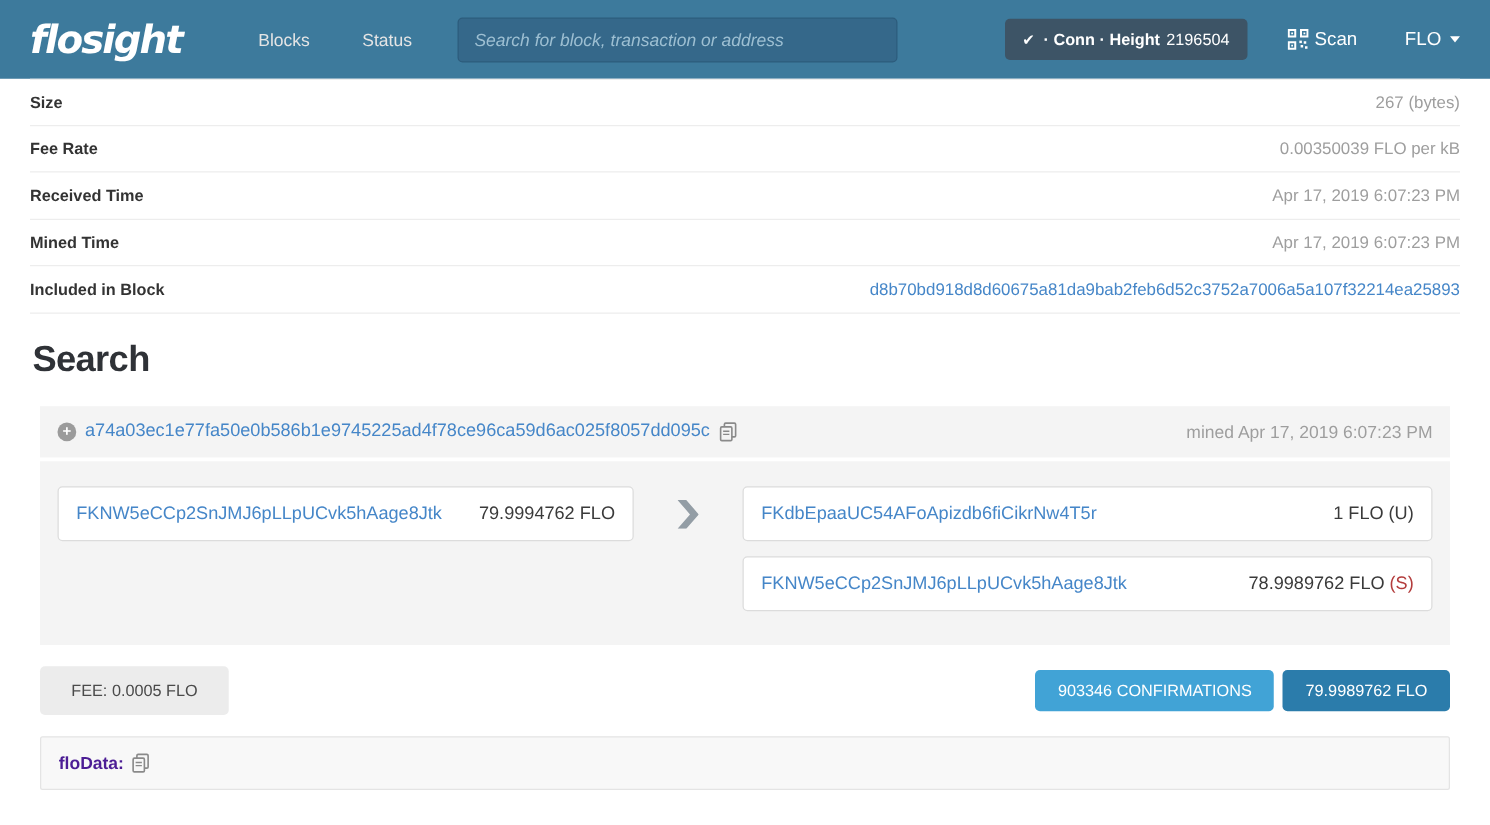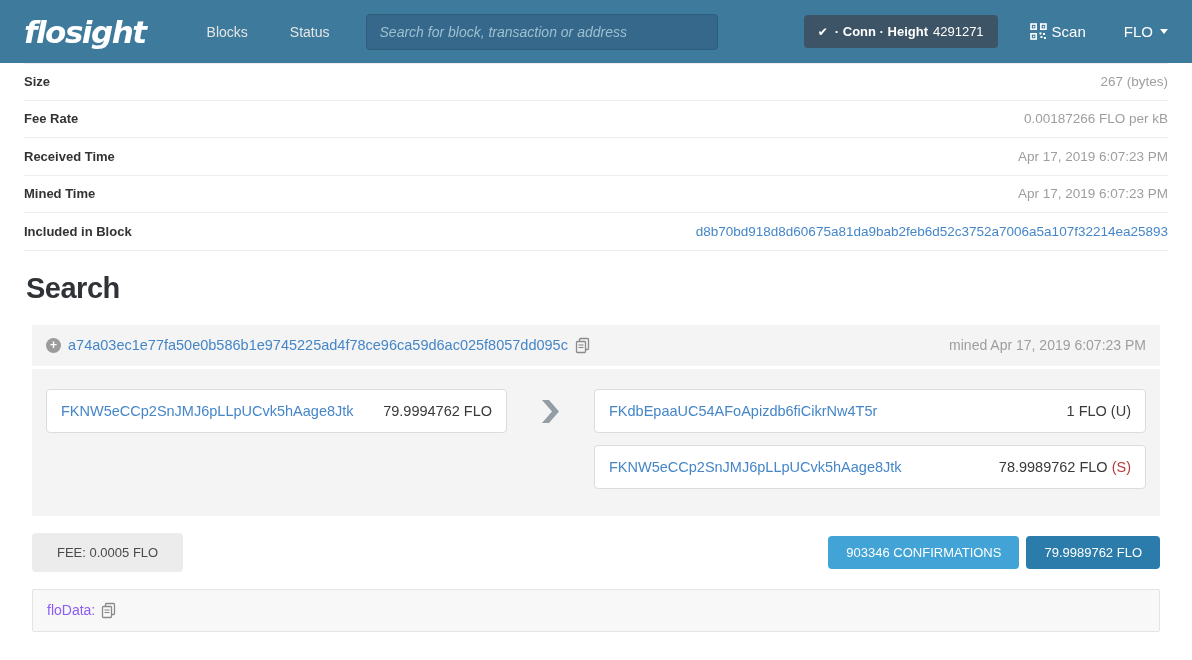--- a/index.html
+++ b/index.html
@@ -117,38 +117,38 @@
   }
   .btn-conf { background: #41a3d6; }
   .btn-total { background: #2b7cab; }
 
   
   .flodata-box {
     margin: 17px 8px 0; background: #f8f8f8; border: 1px solid #e4e4e4;
     border-radius: 2px; padding: 12px 14px; font-size: 14px;
     display: flex; align-items: center; gap: 6px;
   }
-  .flodata-label { font-weight: normal; color: #8b5cf6; }
+  .flodata-label { font-weight: bold; color: #4c1d95; }
   .flodata-text { color: #9e9e9e; }
 </style>
 </head>
 <body>
 
 <div class="navbar">
   <div class="brand">flosight</div>
   <div class="nav-link">Blocks</div>
   <div class="nav-link">Status</div>
   <div class="search-wrap">
     <input class="search-input" type="text" placeholder="Search for block, transaction or address" style="">
   </div>
   <div class="nav-right">
     <div class="status-badge">
       <span class="check">✔</span>
       <span class="bold">· Conn · Height</span>
-      <span class="height-val">4291271</span>
+      <span class="height-val">2196504</span>
     </div>
     <div class="scan-item">
       <span class="copy-icon">
         <svg width="17" height="17" viewBox="0 0 17 17">
           <g fill="none" stroke="#fff" stroke-width="1.6">
             <rect x="1" y="1" width="5.2" height="5.2"></rect>
             <rect x="10.8" y="1" width="5.2" height="5.2"></rect>
             <rect x="1" y="10.8" width="5.2" height="5.2"></rect>
           </g>
           <g fill="#fff">
@@ -172,21 +172,21 @@
 </div>
 
 <div class="content">
   <div class="summary-table">
     <div class="summary-row">
       <span class="summary-label">Size</span>
       <span class="summary-value">267 (bytes)</span>
     </div>
     <div class="summary-row">
       <span class="summary-label">Fee Rate</span>
-      <span class="summary-value">0.00187266 FLO per kB</span>
+      <span class="summary-value">0.00350039 FLO per kB</span>
     </div>
     <div class="summary-row">
       <span class="summary-label">Received Time</span>
       <span class="summary-value">Apr 17, 2019 6:07:23 PM</span>
     </div>
     <div class="summary-row">
       <span class="summary-label">Mined Time</span>
       <span class="summary-value">Apr 17, 2019 6:07:23 PM</span>
     </div>
     <div class="summary-row">

